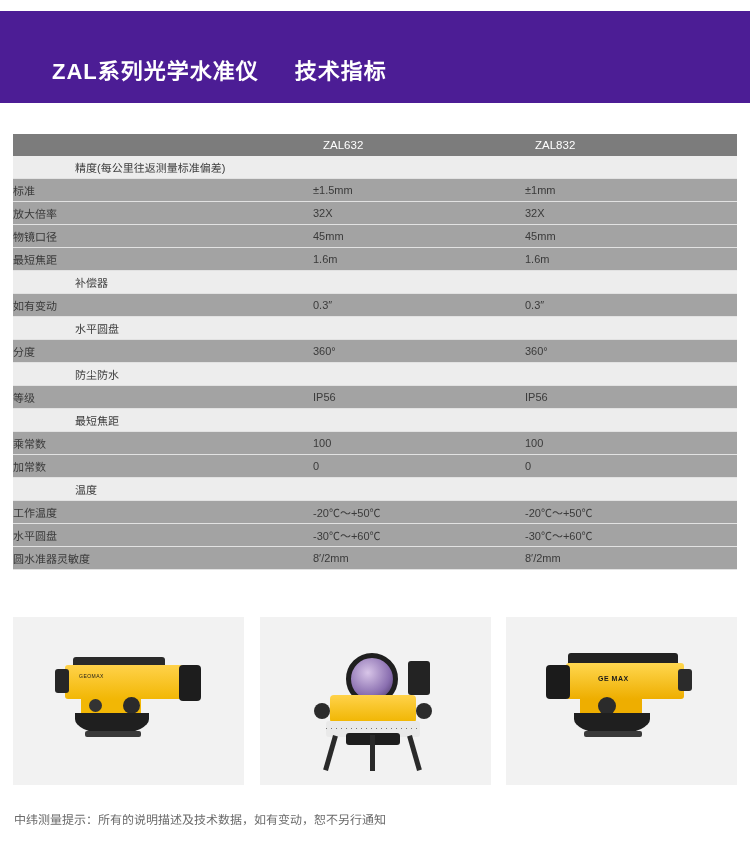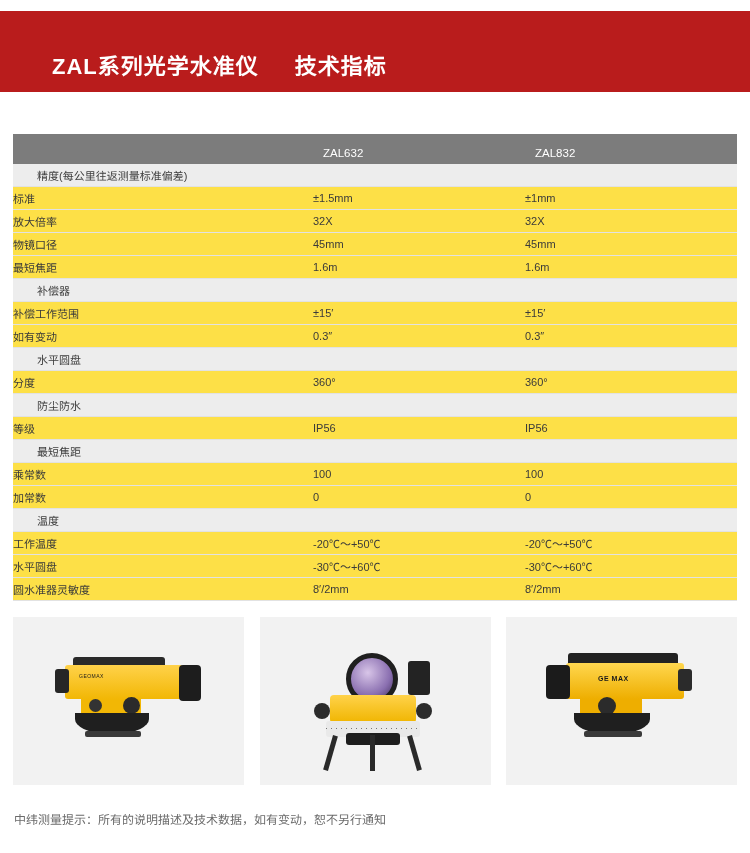--- a/index.html
+++ b/index.html
@@ -15,22 +15,22 @@
     position: relative;
     overflow: hidden;
   }
 
   
   .banner {
     position: absolute;
     left: 0;
     top: 11px;
     width: 750px;
-    height: 81px;
-    background: #b91c1c;
+    height: 92px;
+    background: #4c1d95;
     display: flex;
     align-items: center;
   }
   .banner-inner {
     display: flex;
     align-items: baseline;
     padding-left: 52px;
   }
   .banner-title {
     color: #ffffff;
@@ -64,46 +64,46 @@
   table.spec col.c-v1 { width: 212px; }
   table.spec col.c-v2 { width: 212px; }
 
   table.spec th {
     background: #7c7c7c;
     color: #ffffff;
     font-weight: normal;
     font-size: 11.5px;
     text-align: left;
     height: 22px;
-    padding: 8px 0 0 10px;
+    padding: 0 0 0 10px;
     vertical-align: middle;
   }
   table.spec th.blank { background: #7c7c7c; }
 
   table.spec td {
     height: 22px;
     padding: 0;
     vertical-align: middle;
     border-bottom: 1px solid #e2e2e2;
     font-size: 11px;
     color: #3a3a3a;
   }
   tr.group td {
     background: #ededed;
     border-bottom: 1px solid #e2e2e2;
   }
   tr.item td {
-    background: #fde047;
+    background: #a3a3a3;
   }
   td.label {
     padding-left: 46px;
     color: #3d3d3d;
   }
   tr.group td.label {
-    padding-left: 24px;
+    padding-left: 62px;
     color: #3d3d3d;
     margin-left: 46px;
   }
   td.val {
     padding-left: 10px;
     color: #3d3d3d;
     margin-top: 17px;
   }
 
   
@@ -444,25 +444,20 @@
           <td class="label">最短焦距</td>
           <td class="val">1.6m</td>
           <td class="val">1.6m</td>
         </tr>
         <tr class="group">
           <td class="label">补偿器</td>
           <td class="val"></td>
           <td class="val"></td>
         </tr>
         <tr class="item">
-          <td class="label">补偿工作范围</td>
-          <td class="val">±15′</td>
-          <td class="val">±15′</td>
-        </tr>
-        <tr class="item">
           <td class="label">如有变动</td>
           <td class="val">0.3″</td>
           <td class="val">0.3″</td>
         </tr>
         <tr class="group">
           <td class="label">水平圆盘</td>
           <td class="val"></td>
           <td class="val"></td>
         </tr>
         <tr class="item">

